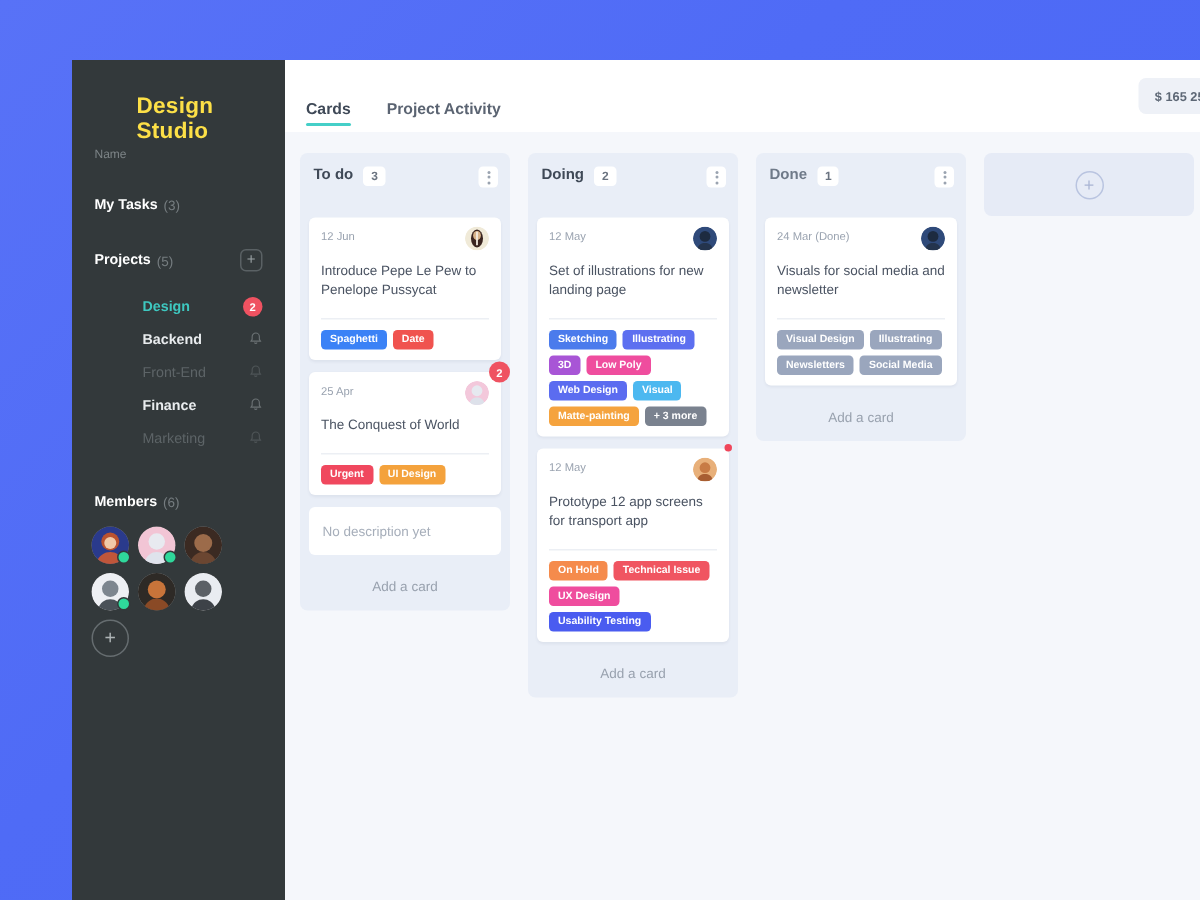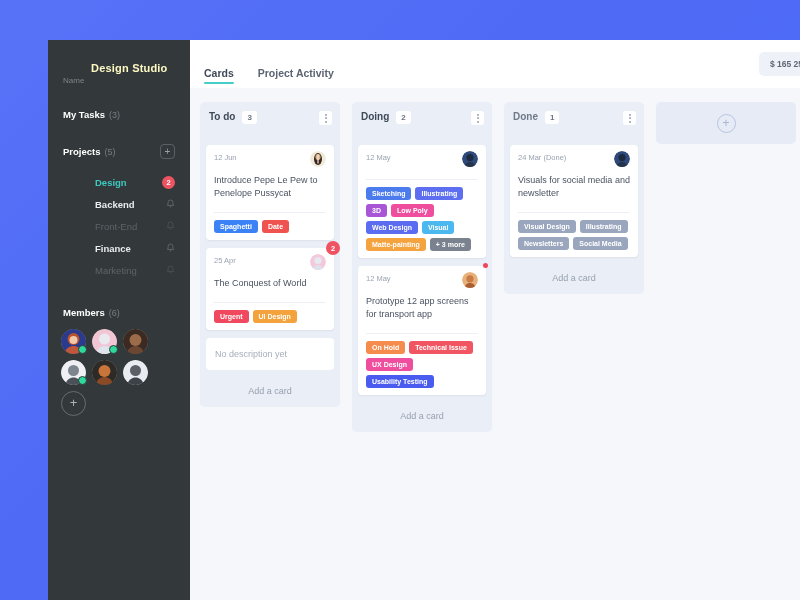--- a/index.html
+++ b/index.html
@@ -26,21 +26,21 @@
   
   .sidebar {
     width: 142px;
     background: #33393b;
     padding: 22px 0 0 0;
     flex: 0 0 142px;
     position: relative;
   }
   .brand { padding: 0 15px; }
   .brand-title {
-    color: #fef9c3; font-size: 11px; font-weight: bold;
+    color: #fde047; font-size: 15px; font-weight: bold;
     letter-spacing: .2px;
     padding-left: 28px;
   }
   .brand-sub {
     color: #7d8487; font-size: 8px; margin-top: 2px;
   }
   .sb-section {
     padding: 0 15px; margin-top: 24px;
     display: flex; align-items: center;
   }
@@ -412,20 +412,21 @@
           </div>
           <div class="card">
             <div class="card-top">
               <span class="card-date">12 May</span>
               <span class="card-av"><svg viewBox="0 0 16 16" width="16" height="16">
                   <circle cx="8" cy="8" r="8" fill="#2f4a7a"></circle>
                   <circle cx="8" cy="6.6" r="3.6" fill="#1d2b40"></circle>
                   <path d="M2.4 16c.9-3.8 3.3-5 5.6-5s4.7 1.2 5.6 5z" fill="#24344d"></path>
                 </svg></span>
             </div>
+            <div class="card-title">Set of illustrations for new landing page</div>
             <div class="card-sep"></div>
             <div class="tags">
               <span class="tag" style="background:#4b7bec">Sketching</span>
               <span class="tag" style="background:#5d6ff0">Illustrating</span>
               <span class="tag" style="background:#a855d6">3D</span>
               <span class="tag" style="background:#ef4d9e">Low Poly</span>
               <span class="tag" style="background:#5b6cf0">Web Design</span>
               <span class="tag" style="background:#4cb8f0">Visual</span>
               <span class="tag" style="background:#f5a33e">Matte-painting</span>
               <span class="tag" style="background:#7a828f">+ 3 more</span>

